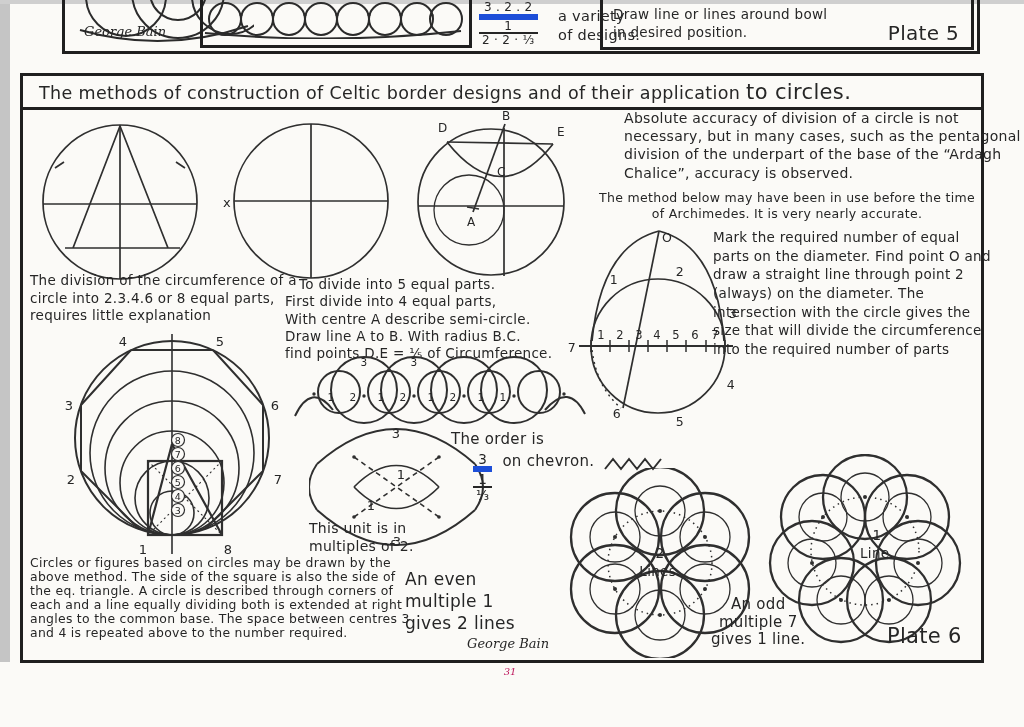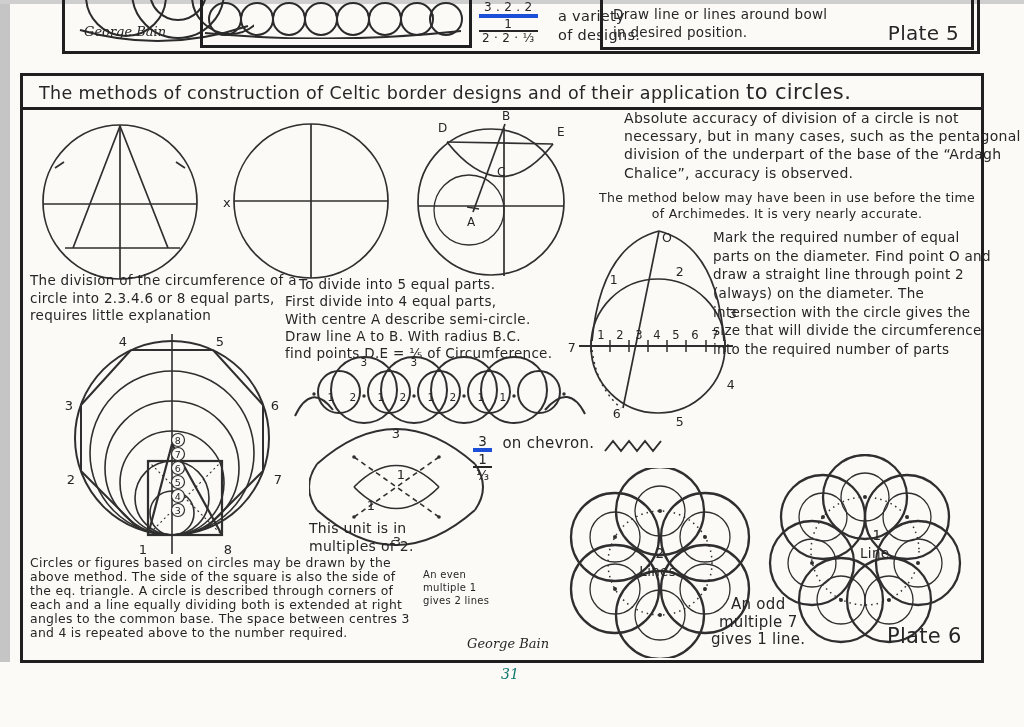--- a/index.html
+++ b/index.html
@@ -16,21 +16,21 @@
   svg{display:block;}
   svg text{font-family:"DejaVu Sans",sans-serif;fill:#262626;letter-spacing:.3px;}
   .frame{border:3px solid #1f1f1f;}
   .title{
     border-bottom:3px solid #1f1f1f;padding:4px 8px 3px 16px;font-size:17.5px;
     letter-spacing:.35px;white-space:nowrap;
   }
   .title .tail{font-size:21px;}
   .lineblk div{white-space:nowrap;}
   .frac{display:inline-block;text-align:center;line-height:1.05;}
-  .frac .num{display:block;border-bottom:4px solid #1d4ed8;padding:0 3px;}
+  .frac .num{display:block;border-bottom:6px solid #1d4ed8;padding:0 3px;}
   .frac .mid{display:block;border-bottom:2px solid #262626;padding:0 3px;}
   .frac .den{display:block;padding:0 3px;}
 </style>
 </head>
 <body>
 
 <div class="edge-left"></div>
 <div class="edge-top"></div>
 
 <div class="abs" style="left:0;top:0;width:1024px;height:58px;">
@@ -291,41 +291,42 @@
     </g>
     <g font-size="13" text-anchor="middle">
       <text x="87" y="16">3</text>
       <text x="92" y="57">1</text>
       <text x="62" y="88">1</text>
       <text x="88" y="124">3</text>
     </g>
   </svg>
 
   <div class="abs hand" style="left:428px;top:354px;font-size:15px;">
+    <div>The order is</div>
     <div style="display:flex;align-items:flex-start;margin-top:4px;">
       <span class="frac" style="font-size:13.5px;margin-left:22px;">
         <span class="num">3</span>
         <span class="mid">1</span>
         <span class="den">⅓</span>
       </span>
       <span style="margin-left:10px;">on chevron.</span>
       <svg style="margin:4px 0 0 10px;" width="62" height="16" viewBox="0 0 62 16">
         <polyline points="1,13 9,3 17,13 25,3 33,13 41,3 49,13 57,3" fill="none" stroke="#2f2f2f" stroke-width="2"></polyline>
       </svg>
     </div>
   </div>
 
   <div class="abs hand lineblk" style="left:286px;top:444px;width:176px;text-align:left;font-size:14px;line-height:1.25;">
     <div>This unit is in</div>
     <div>multiples of 2.</div>
   </div>
 
   <div class="abs hand" style="left:7px;top:480px;width:382px;font-size:12.4px;line-height:1.13;">Circles or figures based on circles may be drawn by the above method. The side of the square is also the side of the eq. triangle. A circle is described through corners of each and a line equally dividing both is extended at right angles to the common base. The space between centres 3 and 4 is repeated above to the number required.</div>
 
-  <div class="abs hand lineblk" style="left:400px;top:492px;font-size:10px;line-height:1.3;">
+  <div class="abs hand lineblk" style="left:382px;top:492px;font-size:17px;line-height:1.3;">
     <div>An even</div>
     <div>multiple 1</div>
     <div>gives 2 lines</div>
   </div>
 
   <div class="abs ital" style="left:444px;top:560px;font-size:13px;">George Bain</div>
 
   <svg class="abs" style="left:540px;top:392px;" width="200" height="190" viewBox="0 0 200 190">
     <g fill="none" stroke="#2f2f2f">
       <circle cx="97" cy="95" r="52" stroke-dasharray="1.5,4" stroke-width="1.5"></circle>
@@ -399,13 +400,13 @@
 
   <div class="abs hand lineblk" style="left:688px;top:520px;font-size:15px;line-height:1.18;text-align:center;">
     <div>An odd</div>
     <div>multiple 7</div>
     <div>gives 1 line.</div>
   </div>
 
   <div class="abs hand" style="left:864px;top:548px;font-size:21px;">Plate 6</div>
 </div>
 
-<div class="abs ital" style="left:440px;top:666px;width:140px;text-align:center;font-size:14px;color:#0f766e;">31</div>
+<div class="abs ital" style="left:440px;top:666px;width:140px;text-align:center;font-size:10px;color:#be185d;">31</div>
 
 </body></html>

